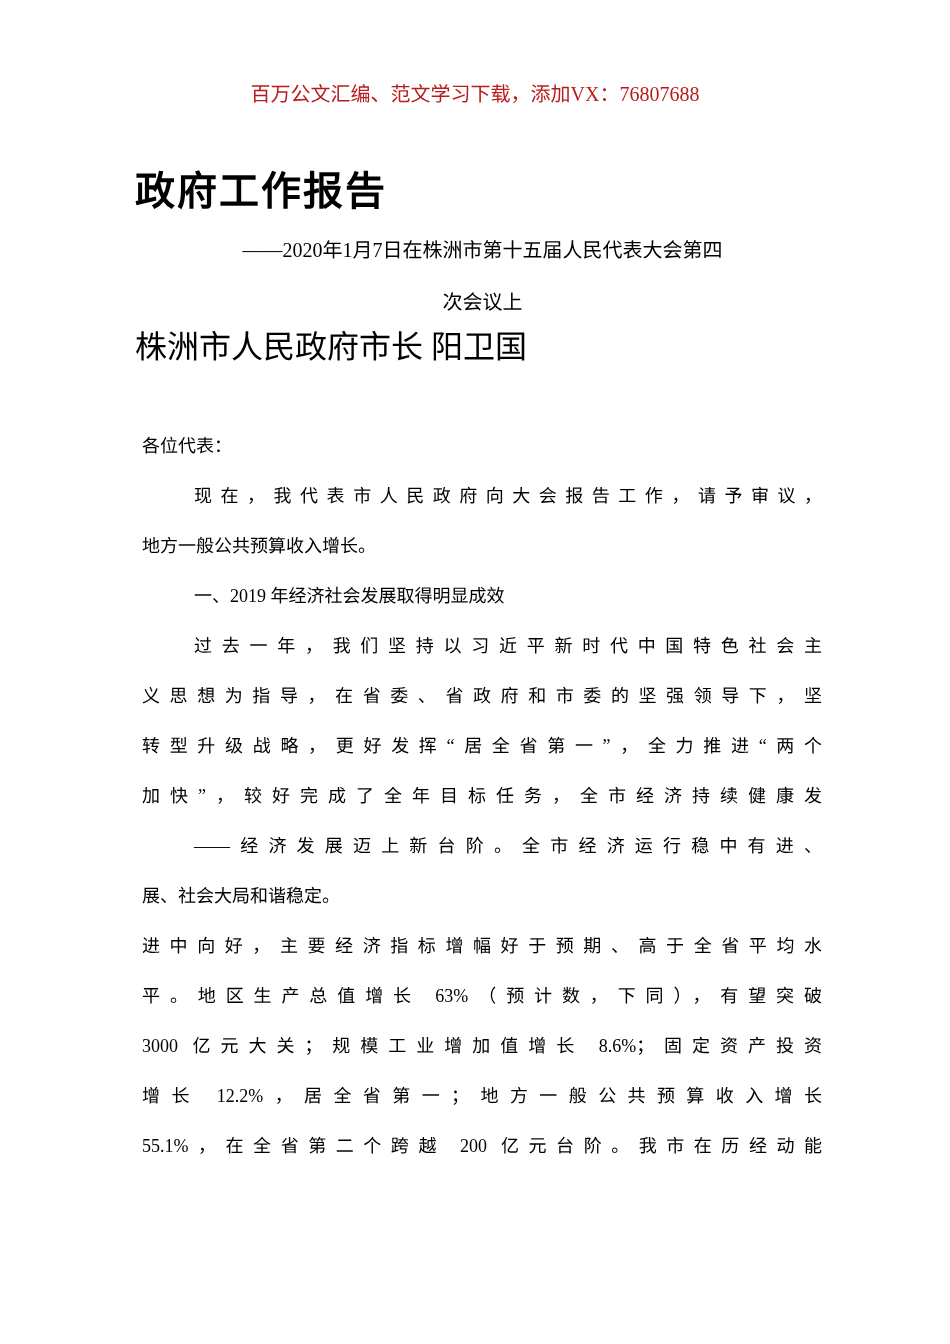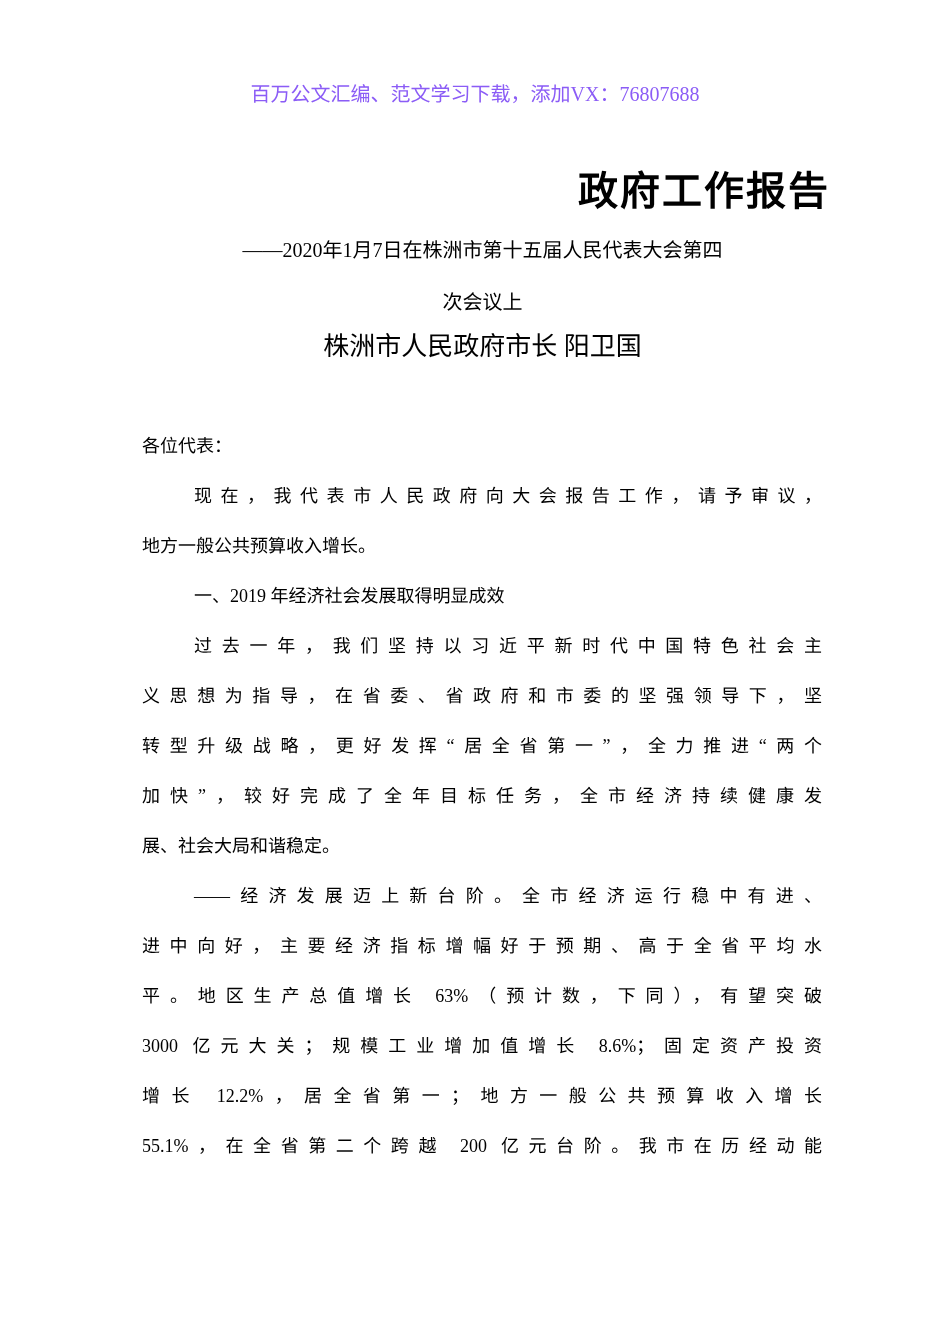--- a/index.html
+++ b/index.html
@@ -18,29 +18,29 @@
   }
   
   .promo-note {
     position: absolute;
     top: 80px;
     left: 0;
     width: 100%;
     text-align: center;
     font-size: 20px;
     line-height: 28px;
-    color: #8b5cf6;
+    color: #b91c1c;
   }
   
   .doc-title {
     position: absolute;
     top: 164px;
     left: 135px;
     width: 695px;
-    text-align: right;
+    text-align: left;
     font-size: 40px;
     line-height: 56px;
     font-weight: 700;
     letter-spacing: 2px;
   }
   
   .doc-subtitle {
     position: absolute;
     top: 224px;
     left: 135px;
@@ -49,22 +49,21 @@
     font-size: 20px;
     line-height: 52px;
     font-weight: 400;
   }
   
   .doc-author {
     position: absolute;
     top: 322px;
     left: 135px;
     width: 695px;
-    text-align: center;
-    font-size: 26px;
+    font-size: 32px;
     line-height: 50px;
   }
   
   .doc-body {
     position: absolute;
     top: 421px;
     left: 142px;
     width: 680px;
     font-size: 18px;
     line-height: 50px;
@@ -99,22 +98,22 @@
 
   <div class="doc-body">
     <div class="line">各位代表：</div>
     <div class="line indent fill">现在，我代表市人民政府向大会报告工作，请予审议，</div>
     <div class="line">地方一般公共预算收入增长。</div>
     <div class="line indent">一、2019 年经济社会发展取得明显成效</div>
     <div class="line indent fill">过去一年，我们坚持以习近平新时代中国特色社会主</div>
     <div class="line fill">义思想为指导，在省委、省政府和市委的坚强领导下，坚</div>
     <div class="line fill">转型升级战略，更好发挥“居全省第一”，全力推进“两个</div>
     <div class="line fill">加快”，较好完成了全年目标任务，全市经济持续健康发</div>
+    <div class="line indent fill">——经济发展迈上新台阶。全市经济运行稳中有进、</div>
     <div class="line">展、社会大局和谐稳定。</div>
-    <div class="line indent fill">——经济发展迈上新台阶。全市经济运行稳中有进、</div>
     <div class="line fill">进中向好，主要经济指标增幅好于预期、高于全省平均水</div>
     <div class="line fill">平。地区生产总值增长 63%（预计数，下同），有望突破</div>
     <div class="line fill">3000 亿元大关；规模工业增加值增长 8.6%；固定资产投资</div>
     <div class="line fill">增长 12.2%，居全省第一；地方一般公共预算收入增长</div>
     <div class="line fill">55.1%，在全省第二个跨越 200 亿元台阶。我市在历经动能</div>
   </div>
 
 </div>
 
 </body></html>

